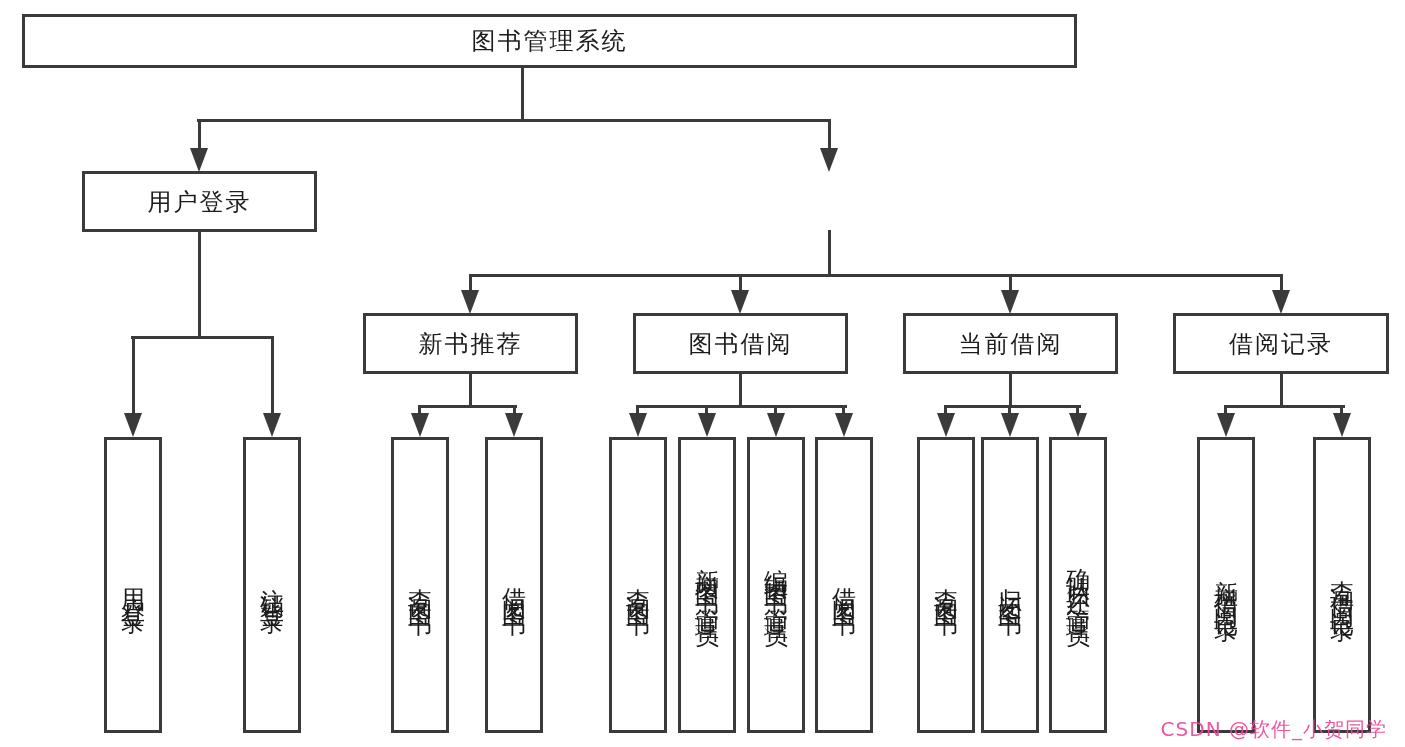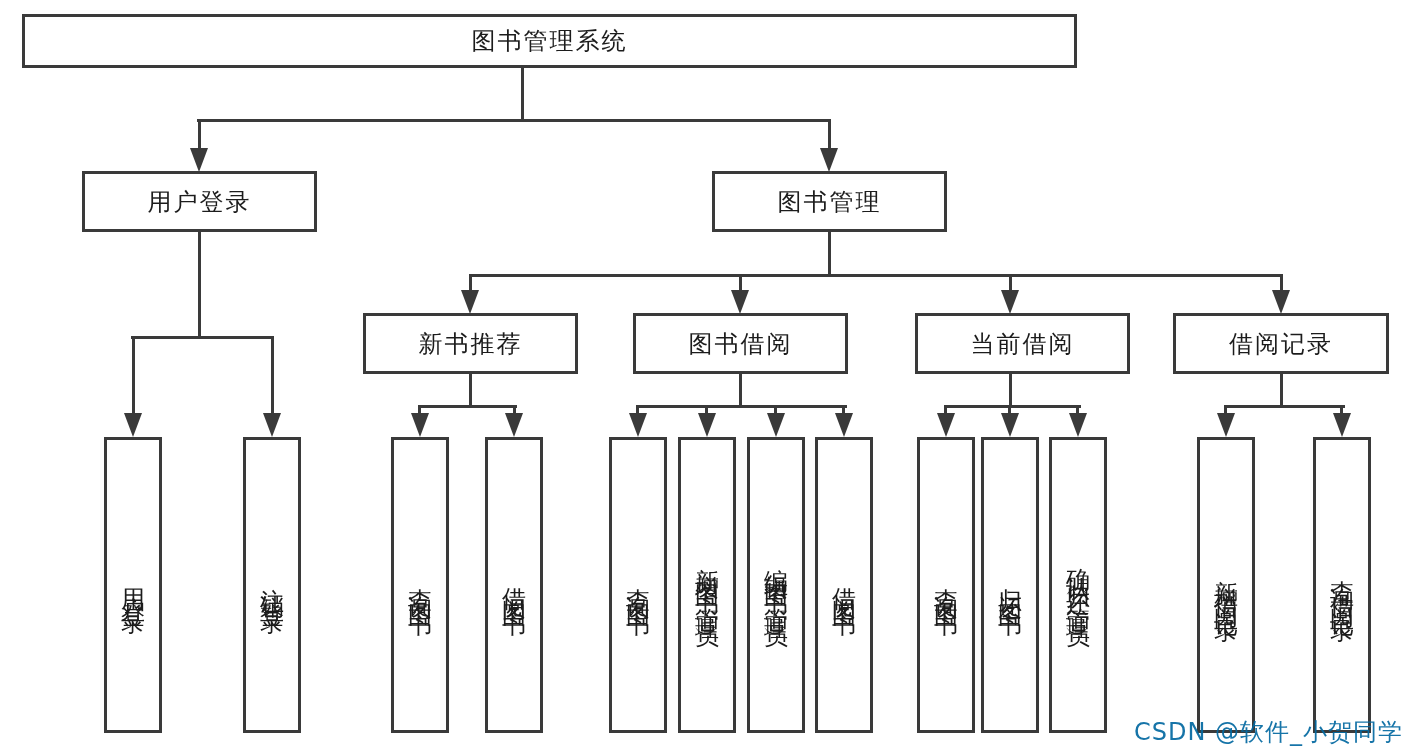--- a/index.html
+++ b/index.html
@@ -25,22 +25,22 @@
   .hline,.vline{position:absolute;background:#3a3a3a;}
   .hline{height:3px;}
   .vline{width:3px;}
   .ahead{
     position:absolute;width:0;height:0;
     border-left:9px solid transparent;
     border-right:9px solid transparent;
     border-top:24px solid #3a3a3a;
   }
   .watermark{
-    position:absolute;right:2px;top:716px;
-    font-size:24px;color:#0369a1;opacity:.92;
+    position:absolute;right:18px;top:716px;
+    font-size:20px;color:#ec4899;opacity:.92;
     letter-spacing:1px;z-index:5;white-space:nowrap;
   }
 </style>
 </head>
 <body>
 
 <div class="stage">
 
   <div class="box" style="left:22px;top:14px;width:1055px;height:54px;">
     <span>图书管理系统</span>
@@ -48,23 +48,20 @@
 
   <div class="vline" style="left:521px;top:66px;height:55px;"></div>
   <div class="hline" style="left:197px;top:119px;width:634px;"></div>
   <div class="vline" style="left:198px;top:119px;height:31px;"></div>
   <div class="ahead" style="left:190px;top:148px;"></div>
   <div class="vline" style="left:828px;top:119px;height:31px;"></div>
   <div class="ahead" style="left:820px;top:148px;"></div>
 
   <div class="box" style="left:82px;top:171px;width:235px;height:61px;">
     <span>用户登录</span>
-  </div>
-  <div class="box" style="left:712px;top:171px;width:235px;height:61px;">
-    <span>图书管理</span>
   </div>
 
   <div class="vline" style="left:198px;top:230px;height:108px;"></div>
   <div class="hline" style="left:131px;top:336px;width:143px;"></div>
   <div class="vline" style="left:132px;top:336px;height:80px;"></div>
   <div class="ahead" style="left:124px;top:413px;"></div>
   <div class="vline" style="left:271px;top:336px;height:80px;"></div>
   <div class="ahead" style="left:263px;top:413px;"></div>
 
   <div class="vline" style="left:828px;top:230px;height:47px;"></div>
@@ -77,21 +74,21 @@
   <div class="ahead" style="left:1001px;top:290px;"></div>
   <div class="vline" style="left:1280px;top:274px;height:18px;"></div>
   <div class="ahead" style="left:1272px;top:290px;"></div>
 
   <div class="box" style="left:633px;top:313px;width:215px;height:61px;">
     <span>图书借阅</span>
   </div>
   <div class="box" style="left:363px;top:313px;width:215px;height:61px;">
     <span>新书推荐</span>
   </div>
-  <div class="box" style="left:903px;top:313px;width:215px;height:61px;margin-left:12px;">
+  <div class="box" style="left:903px;top:313px;width:215px;height:61px;">
     <span>当前借阅</span>
   </div>
   <div class="box" style="left:1173px;top:313px;width:216px;height:61px;">
     <span>借阅记录</span>
   </div>
 
   <div class="vline" style="left:469px;top:372px;height:36px;"></div>
   <div class="hline" style="left:418px;top:405px;width:99px;"></div>
   <div class="vline" style="left:418px;top:405px;height:11px;"></div>
   <div class="ahead" style="left:411px;top:413px;"></div>

